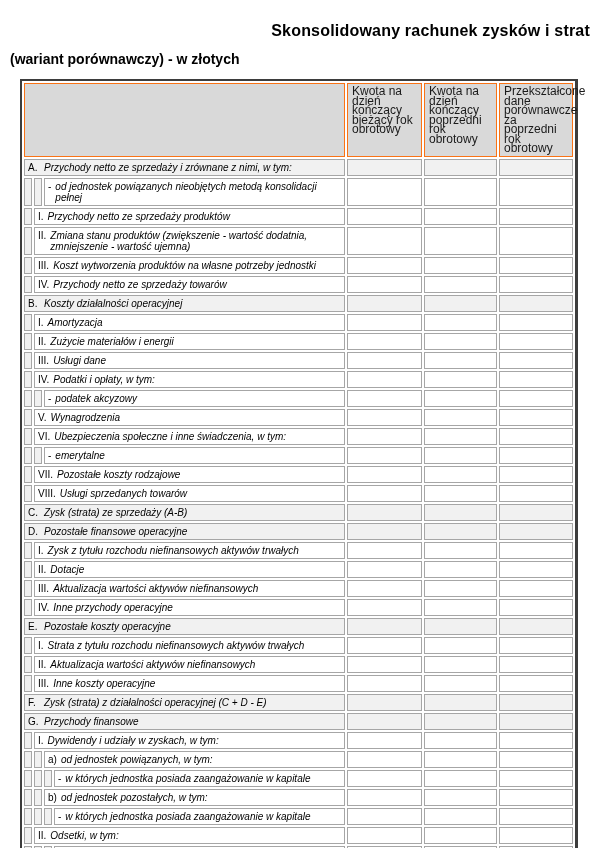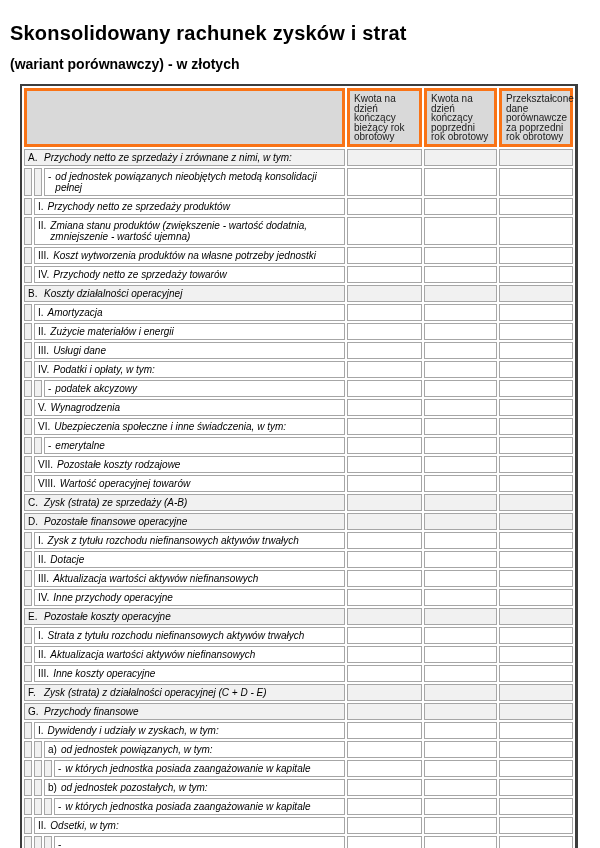--- a/index.html
+++ b/index.html
@@ -2,37 +2,37 @@
 <html lang="pl"><head>
 <meta charset="utf-8">
 <style>
   html,body{margin:0;padding:0;}
   body{
     width:600px;height:848px;background:#ffffff;overflow:hidden;
     font-family:"Liberation Sans","DejaVu Sans",sans-serif;color:#000;
     -webkit-font-smoothing:antialiased;
   }
   .title{
-    text-align:left;font-weight:bold;font-size:20px;
+    text-align:right;font-weight:bold;font-size:16px;
     margin:22px 10px 0 10px;letter-spacing:.2px;
   }
   .subtitle{
     font-weight:bold;font-size:14px;
     margin:11px 10px 0 10px;
   }
   .report{
     margin:12px 22px 0 20px;width:558px;box-sizing:border-box;
     border:2px solid #3d3d3d;border-right-width:3px;border-bottom-width:3px;
     background:#ffffff;padding:2px;
     display:flex;flex-direction:column;row-gap:2px;
   }
   .hrow{display:flex;column-gap:2px;}
   .hcell{
-    box-sizing:border-box;border:3px solid #f97316;background:#d9d9d9;
-    font-size:10px;line-height:9.5px;color:#1a1a1a;
+    box-sizing:border-box;border:1px solid #f97316;background:#d9d9d9;
+    font-size:12px;line-height:9.5px;color:#1a1a1a;
     padding:3px 3px 2px 4px;min-height:34px;
   }
   .hlabel{flex:1;}
   .row{display:flex;column-gap:2px;min-height:17px;}
   .cell{
     box-sizing:border-box;border:1px solid #a6a6a6;background:#ffffff;
   }
   .indent{
     flex:none;width:8px;background:#f1f1f1;border:1px solid #a6a6a6;
     box-sizing:border-box;
@@ -204,21 +204,21 @@
       <span class="num">VII.</span>
       <span class="txt">Pozostałe koszty rodzajowe</span>
     </div>
     <div class="cell v1"></div>
     <div class="cell v2"></div>
     <div class="cell v3"></div>
   </div><div class="row">
     <div class="indent"></div>
         <div class="cell label-cell">
       <span class="num">VIII.</span>
-      <span class="txt">Wartość operacyjnej towarów</span>
+      <span class="txt">Usługi sprzedanych towarów</span>
     </div>
     <div class="cell v1"></div>
     <div class="cell v2"></div>
     <div class="cell v3"></div>
   </div><div class="row section">
     <div class="cell label-cell">
       <span class="num">C.</span>
       <span class="txt">Zysk (strata) ze sprzedaży (A-B)</span>
     </div>
     <div class="cell v1"></div>

